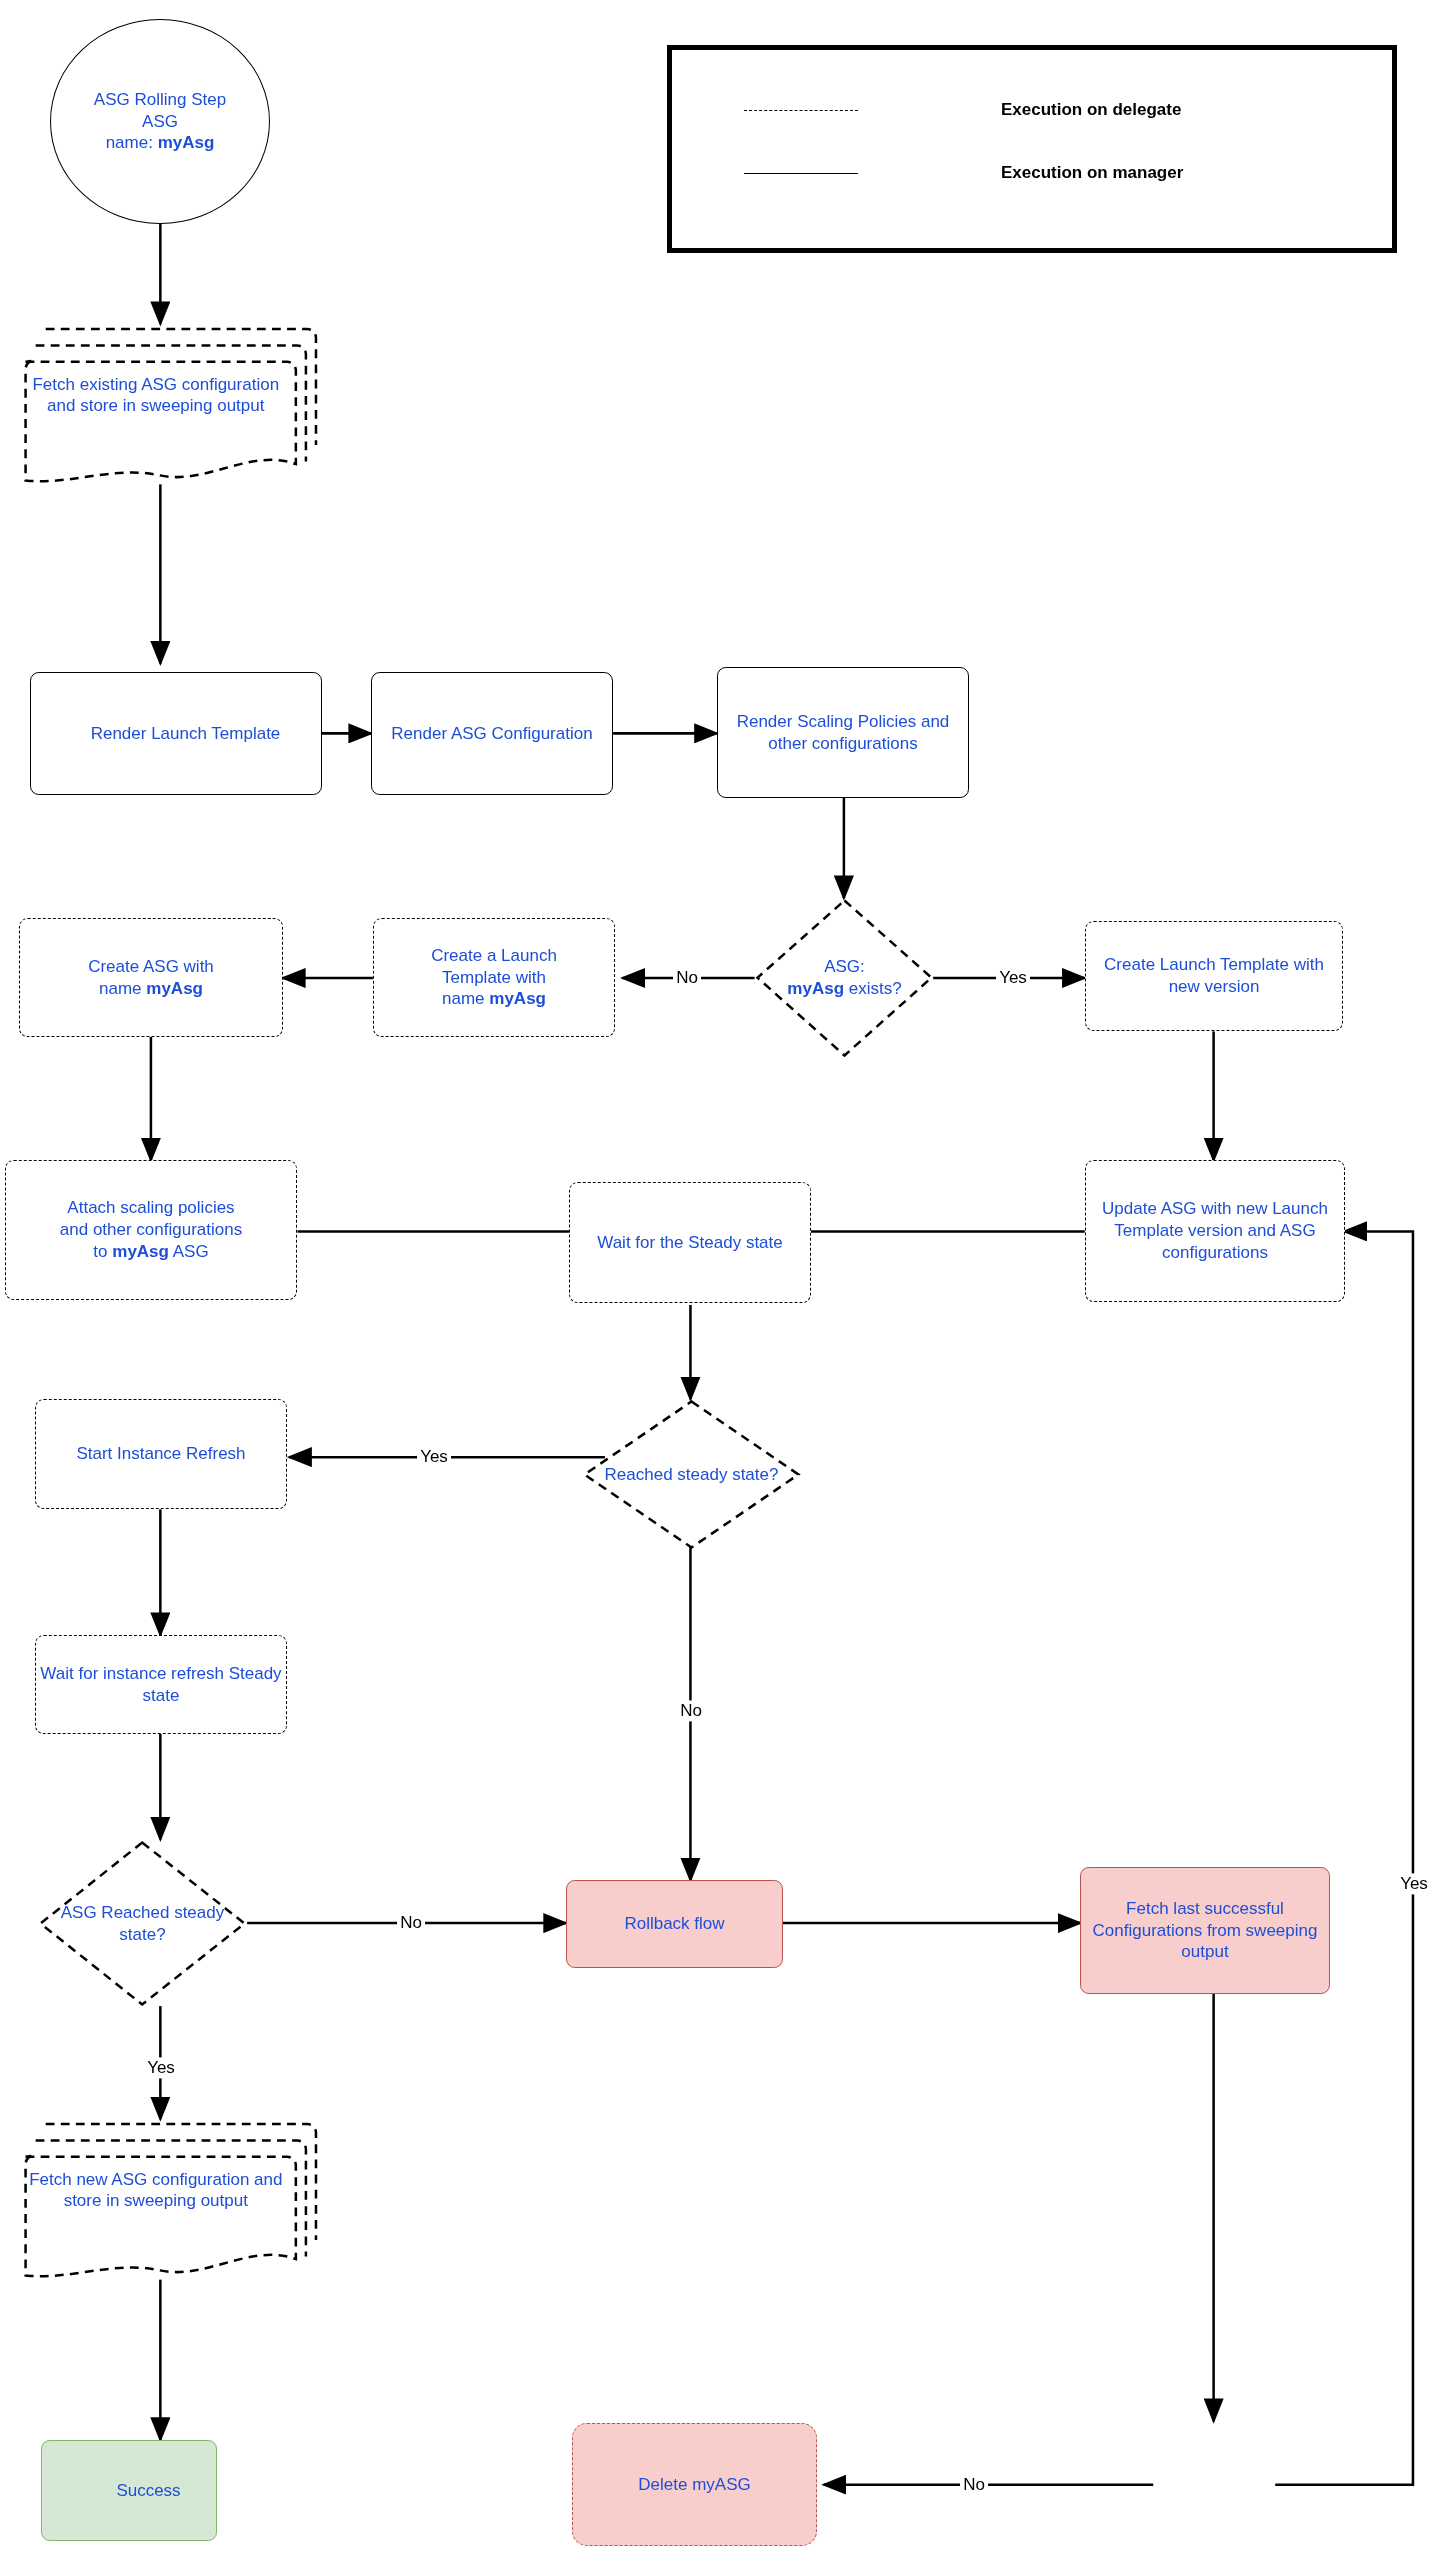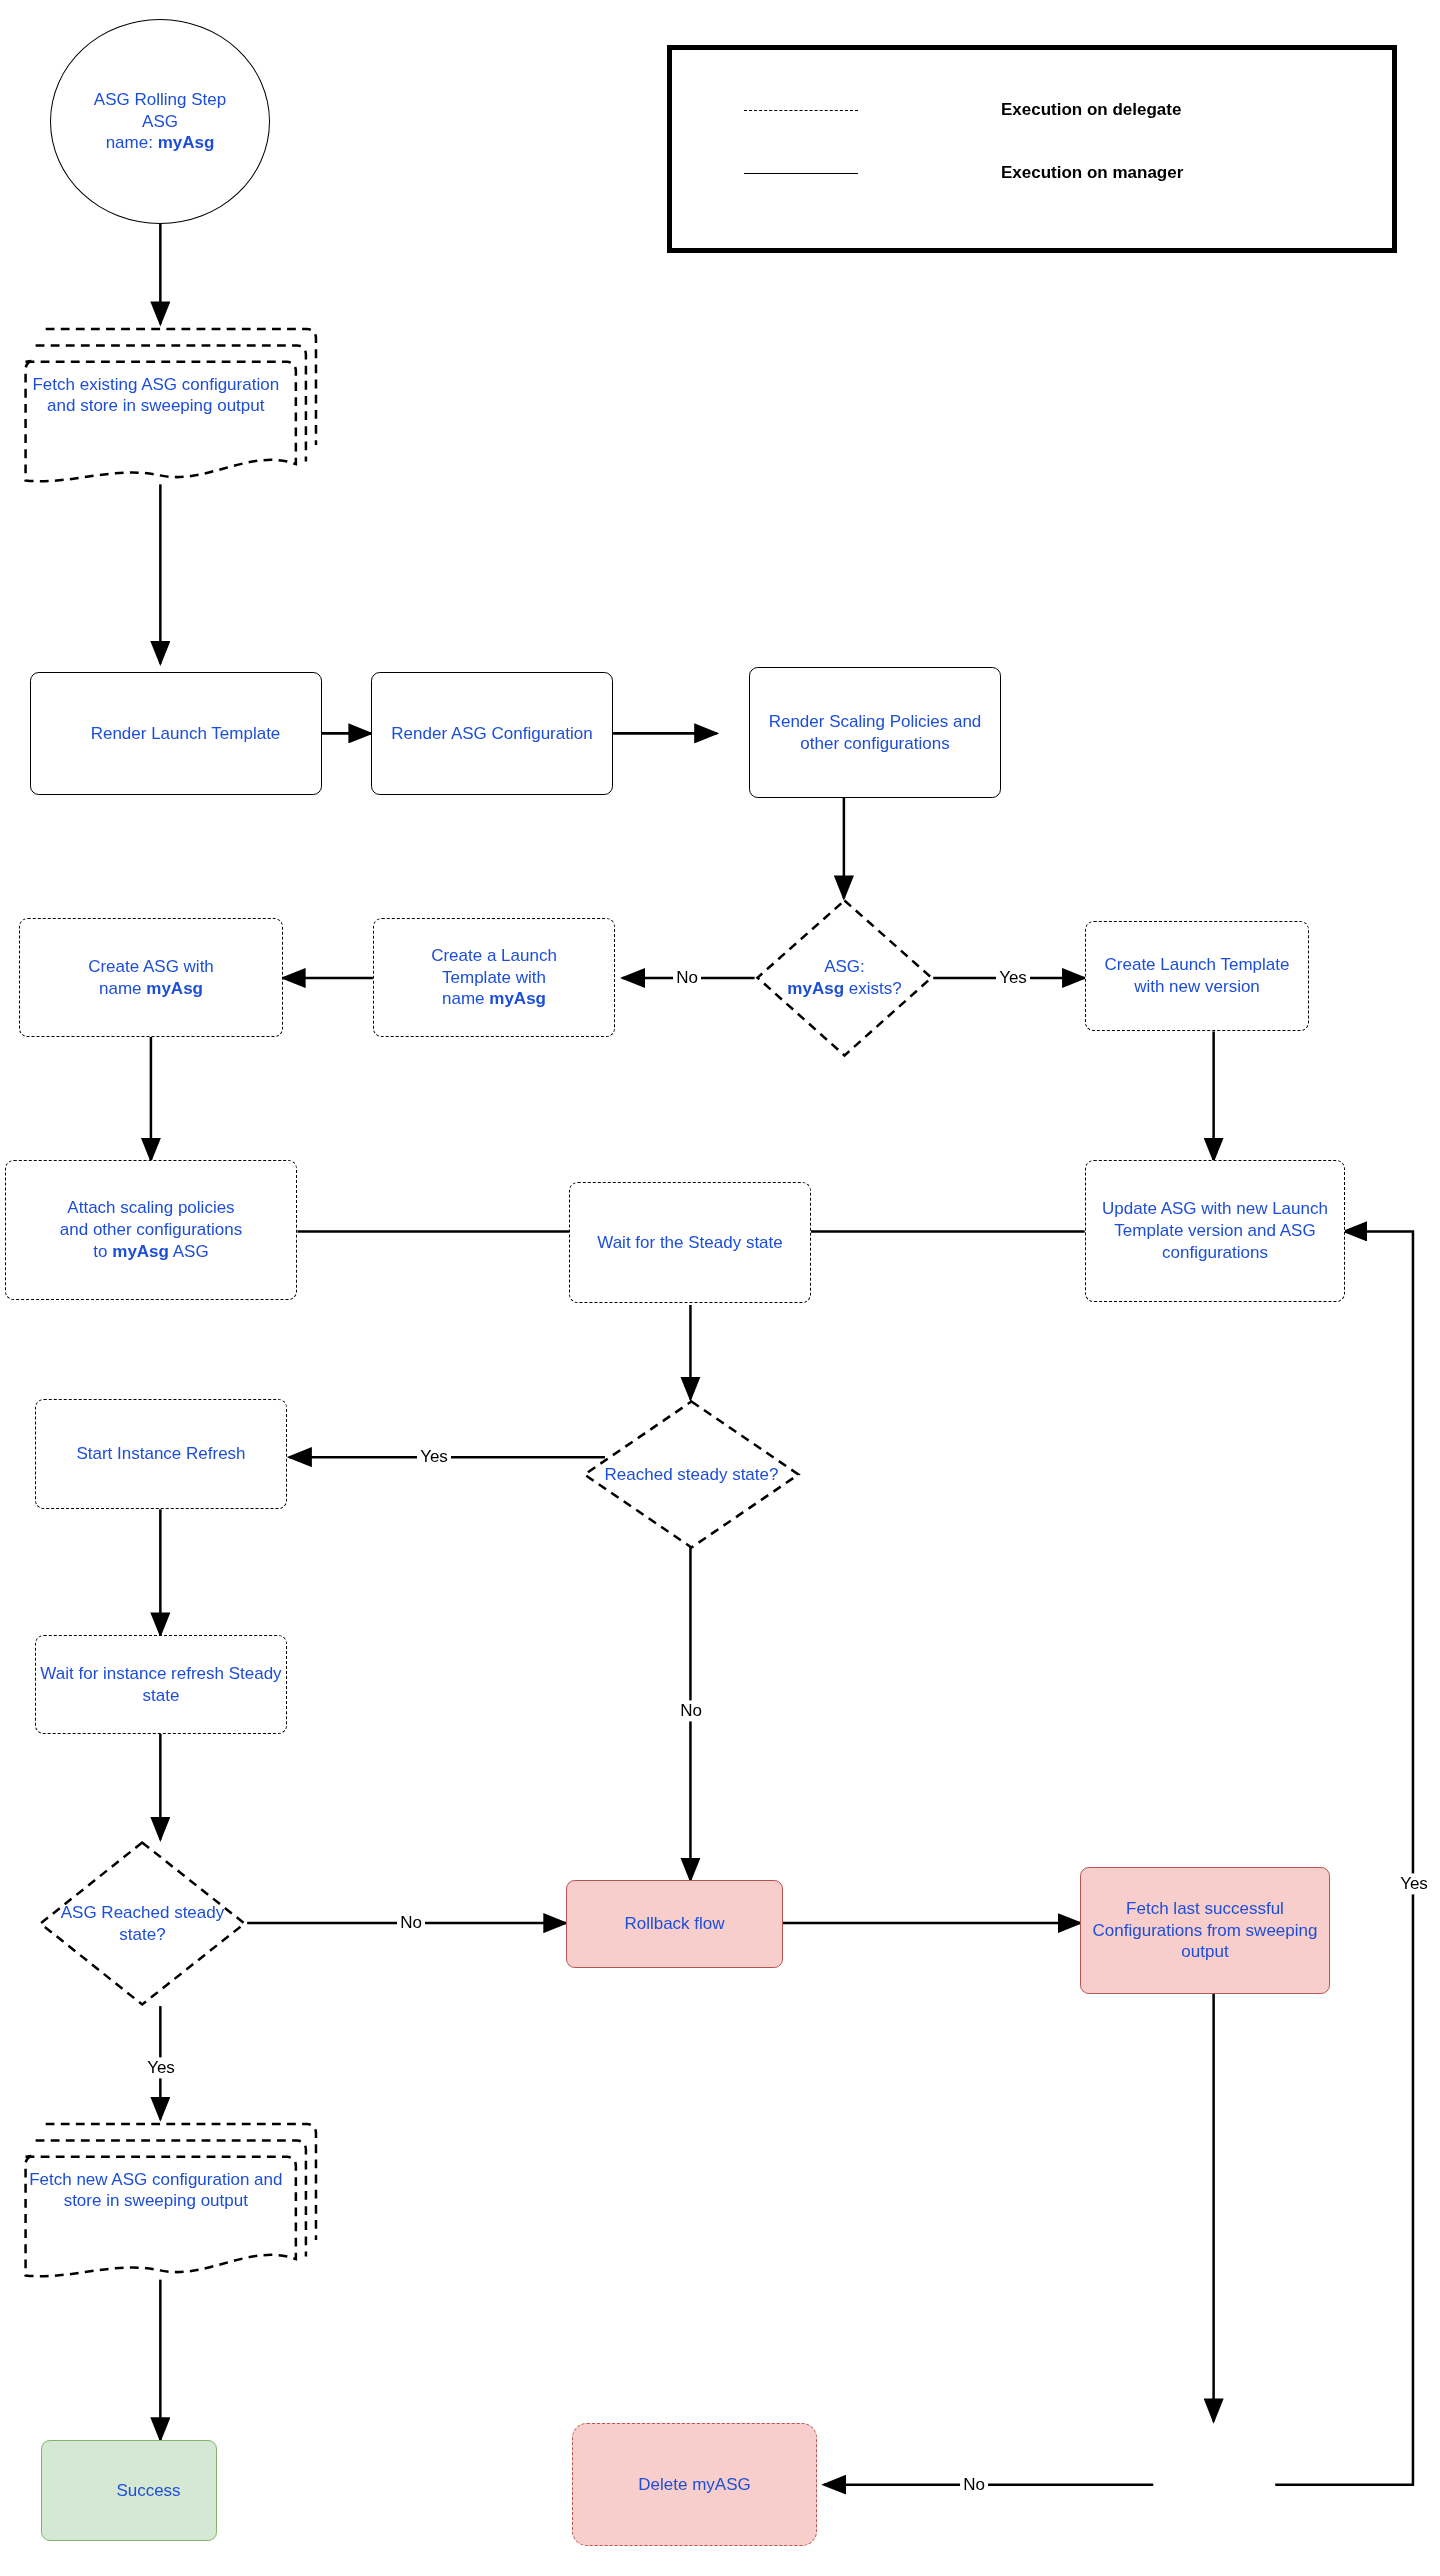--- a/index.html
+++ b/index.html
@@ -243,35 +243,35 @@
   </div>
 
   <div class="node proc-solid" style="left:30px; top:672px; width:292px; height:123px;padding-left:19px;">
     <div class="txt">Render Launch Template</div>
   </div>
 
   <div class="node proc-solid" style="left:371px; top:672px; width:242px; height:123px;">
     <div class="txt">Render ASG Configuration</div>
   </div>
 
-  <div class="node proc-solid" style="left:717px; top:667px; width:252px; height:131px;margin-left:32px;">
+  <div class="node proc-solid" style="left:717px; top:667px; width:252px; height:131px;">
     <div class="txt">Render Scaling Policies and other configurations</div>
   </div>
 
   <div class="node decision" style="left:755px; top:898px; width:179px; height:160px;">
     <svg class="diamond-svg" viewBox="0 0 284 255" preserveAspectRatio="none">
       <polygon points="142,4 280,127 142,251 4,127" fill="#ffffff" stroke="#000000" stroke-width="4" stroke-dasharray="14 10"></polygon>
     </svg>
     <div class="txt">
       <span>ASG:</span><br>
       <b>myAsg</b><span> exists?</span>
     </div>
   </div>
 
-  <div class="node proc-dashed" style="left:1085px; top:921px; width:224px; height:110px;">
+  <div class="node proc-dashed" style="left:1085px; top:921px; width:258px; height:110px;">
     <div class="txt">Create Launch Template with new version</div>
   </div>
 
   <div class="node proc-dashed" style="left:373px; top:918px; width:242px; height:119px;">
     <div class="txt">
       <span>Create a Launch</span><br>
       <span>Template with</span><br>
       <span>name </span><b>myAsg</b>
     </div>
   </div>

